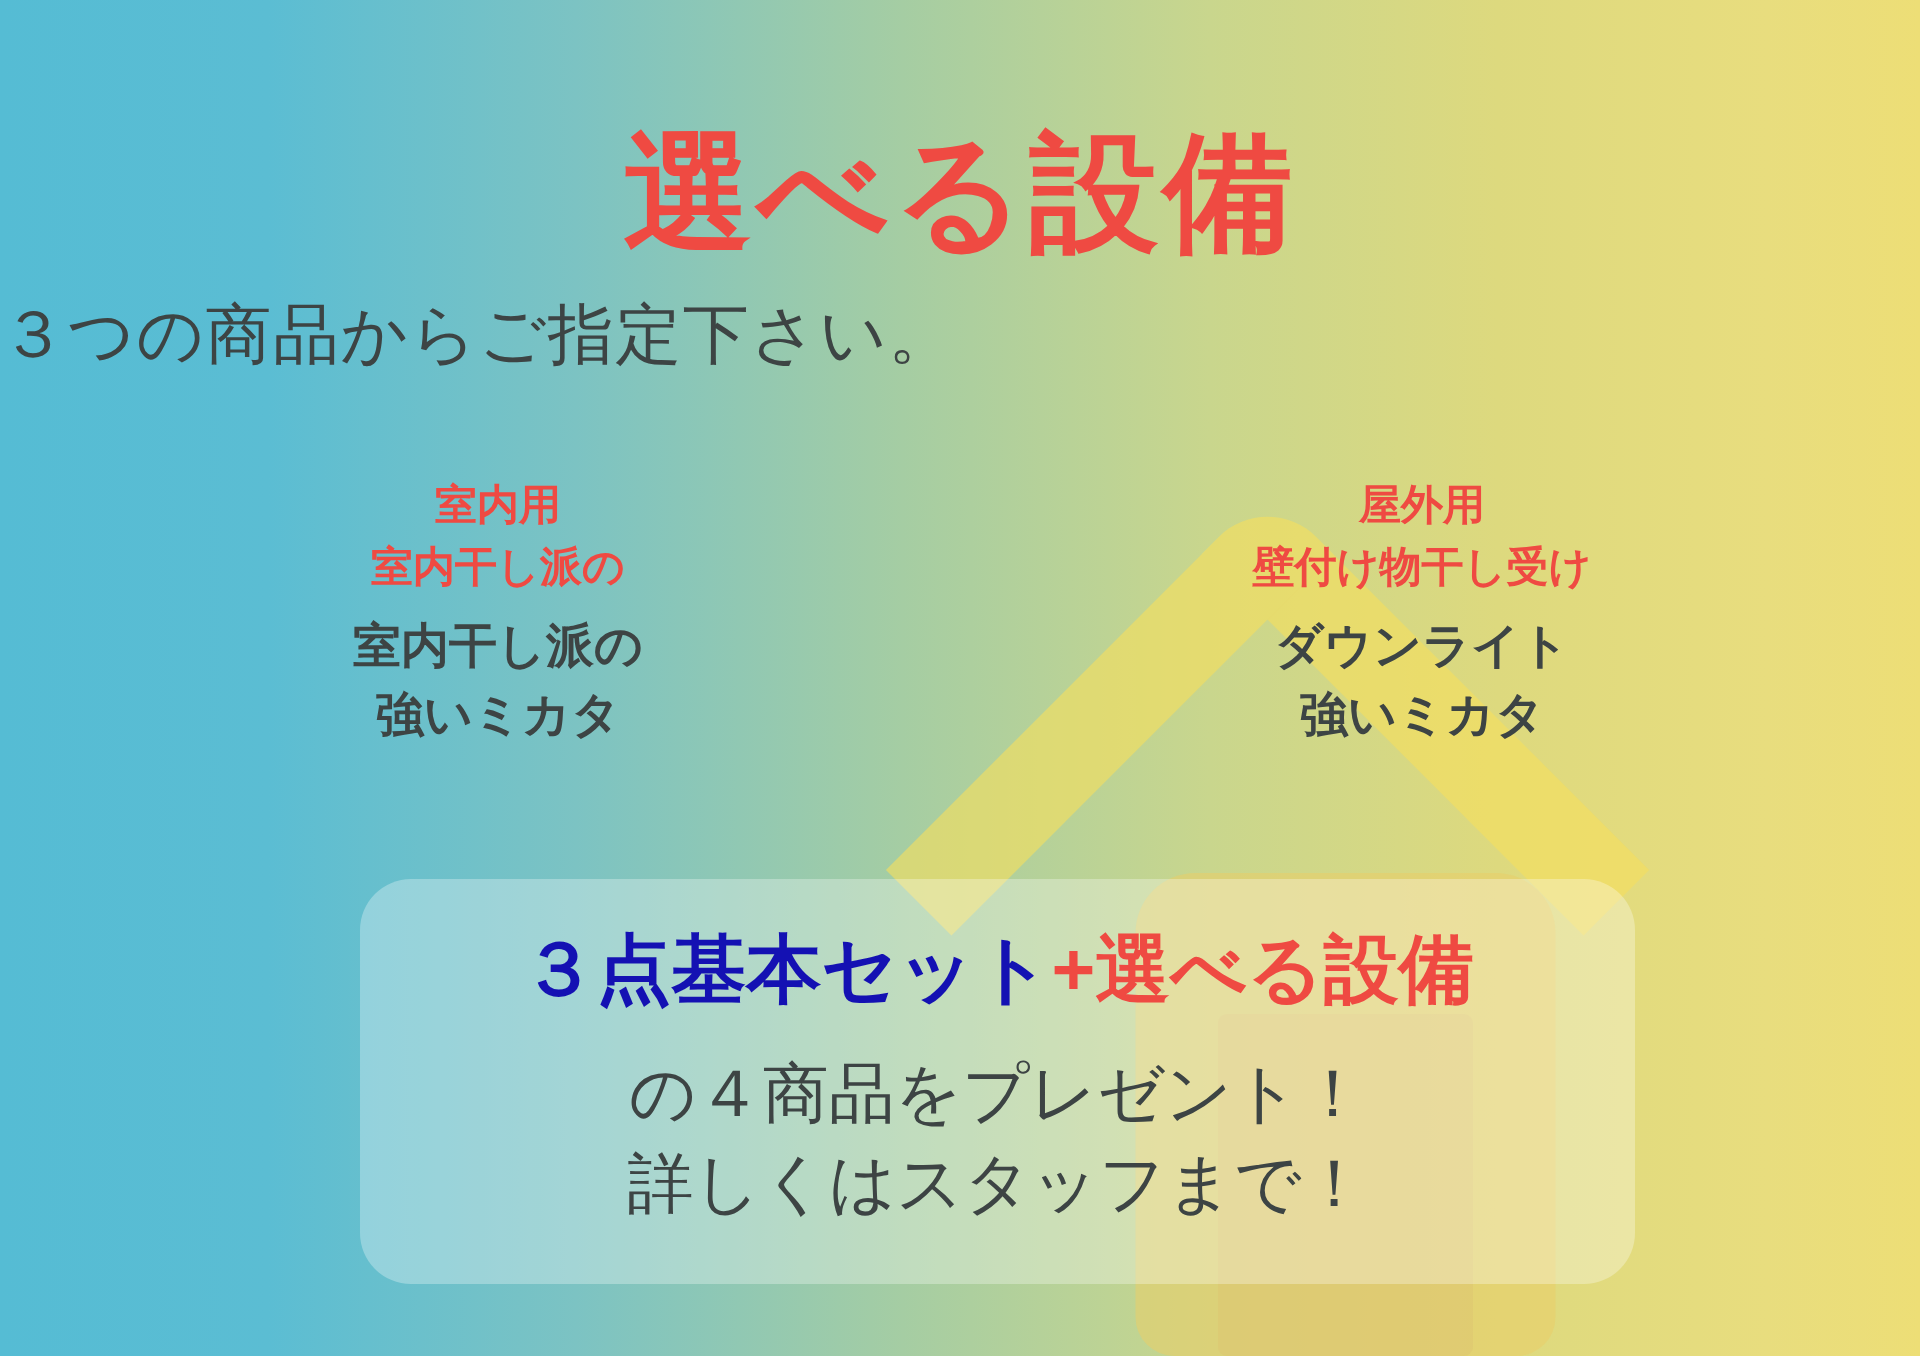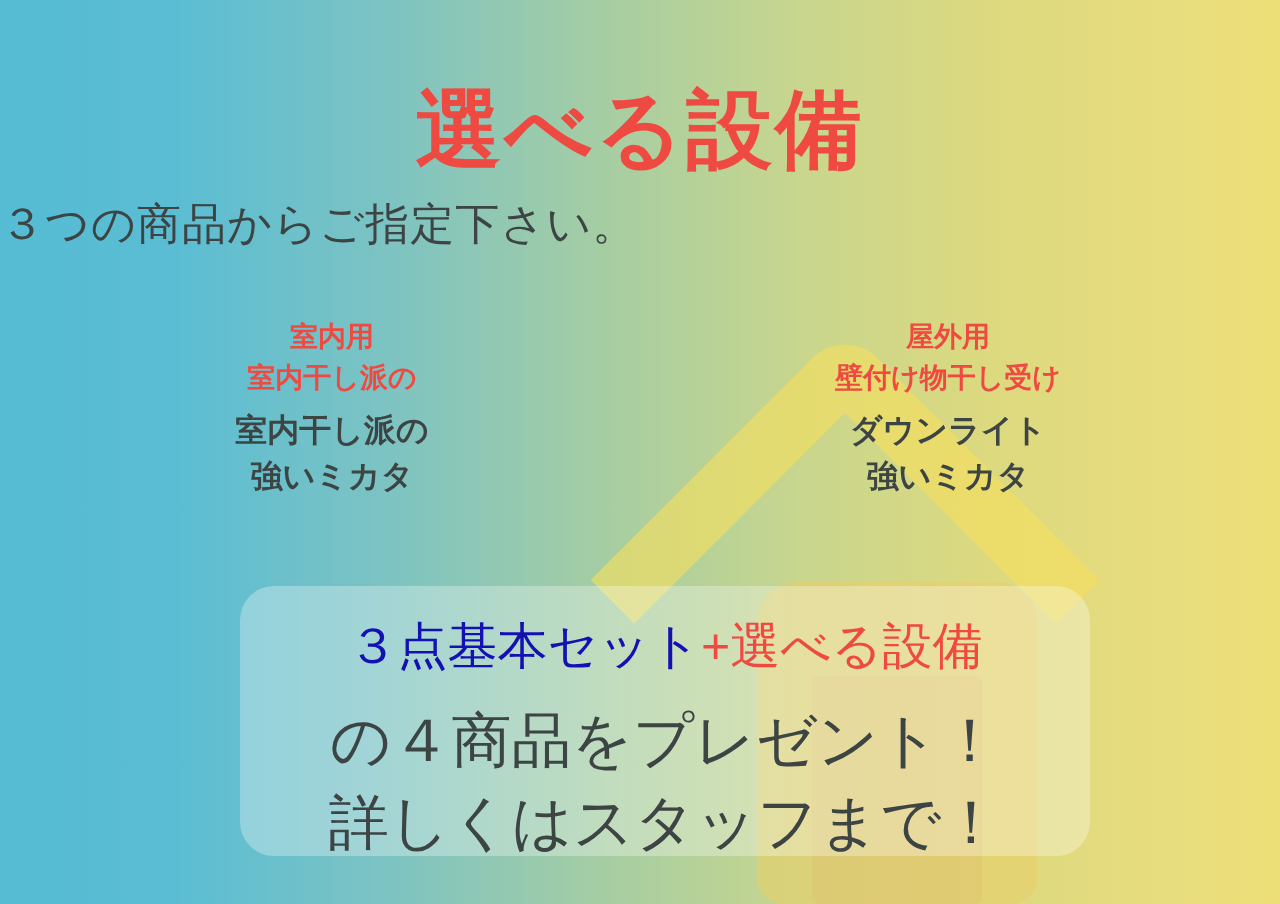--- a/index.html
+++ b/index.html
@@ -137,33 +137,33 @@
     border-radius: 34px;
   }
   .promo-headline {
     position: absolute;
     left: 240px;
     top: 616px;
     width: 850px;
     text-align: center;
     font-size: 50px;
     line-height: 1.2;
-    font-weight: 400;
+    font-weight: 700;
     white-space: nowrap;
   }
   .promo-headline .part-set { color: #1411b3; }
   .promo-headline .part-plus { color: #ef4a42; }
   .promo-headline .part-equip { color: #ef4a42; }
   .promo-lines {
     position: absolute;
     left: 240px;
     top: 700px;
     width: 850px;
     text-align: center;
-    font-size: 60px;
+    font-size: 44px;
     line-height: 1.36;
     font-weight: 500;
     color: #3d4444;
     white-space: nowrap;
   }
   .promo-lines span { display: block; }
 </style>
 </head>
 <body>
 

